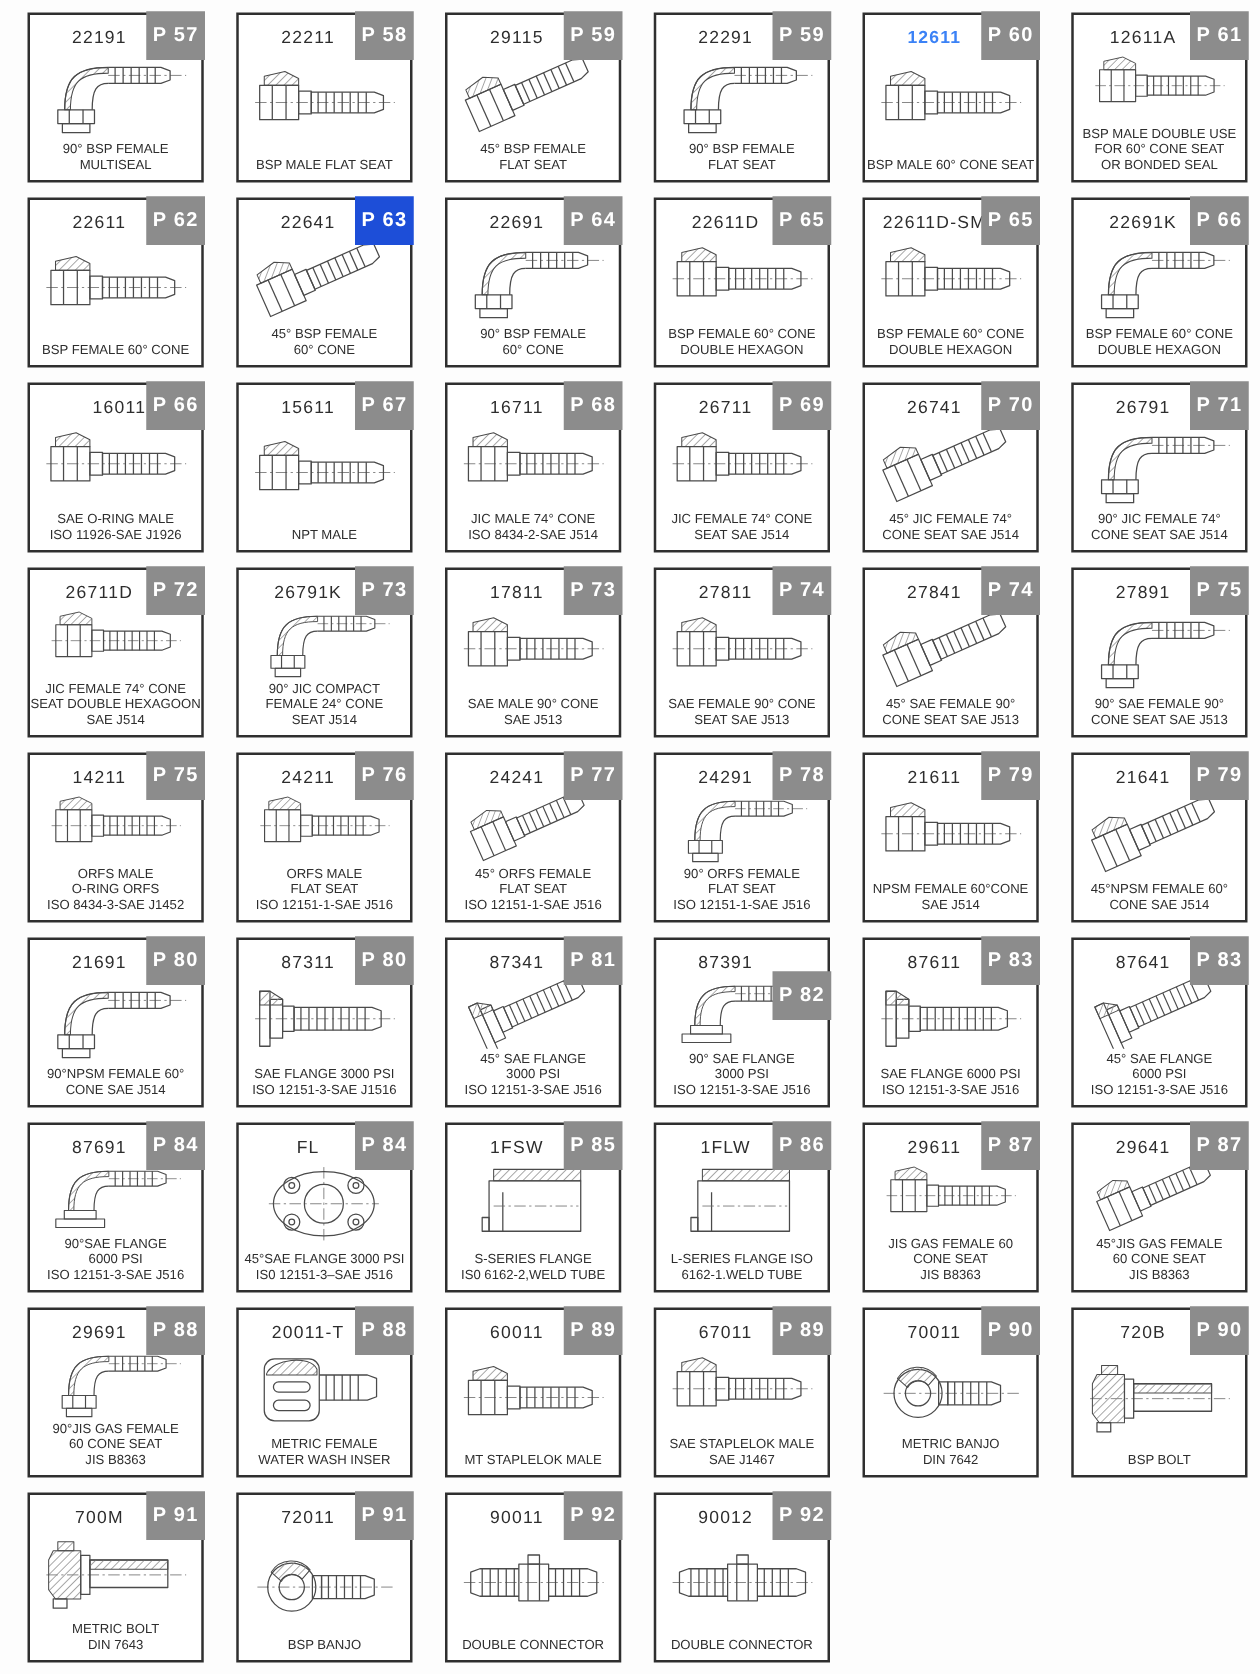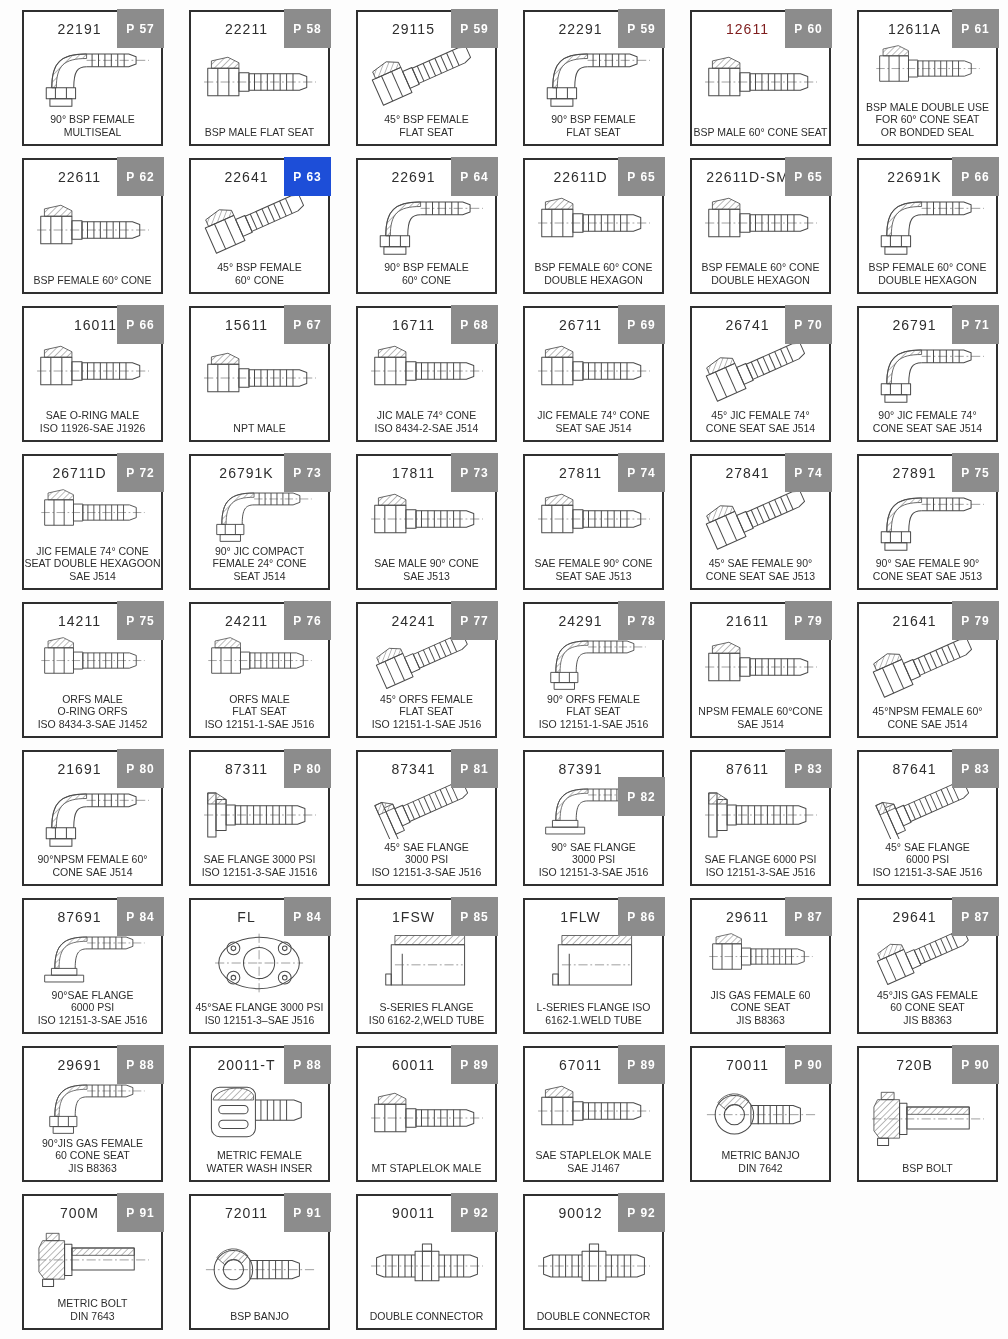--- a/index.html
+++ b/index.html
@@ -16,21 +16,21 @@
     width:141px;height:136px;
     box-sizing:border-box;
     border:2px solid #2f2f2f;
     background:#ffffff;
     display:flex;flex-direction:column;align-items:center;
   }
   .badge{
     position:absolute;top:-3px;right:-3px;
     width:47px;height:39px;
     display:flex;align-items:center;justify-content:center;
-    font-size:12px;font-weight:bold;letter-spacing:1px;
+    font-size:16px;font-weight:bold;letter-spacing:1px;
     z-index:2;
   }
   .part{
     margin-top:9px;
     width:100%;box-sizing:border-box;
     padding-left:8px;padding-right:34px;
     text-align:center;
     font-size:14px;letter-spacing:1px;
   }
   .art{
@@ -166,21 +166,21 @@
         </svg>
       </div>
     <div class="desc" style="color: rgb(45, 45, 45);">
         <div>90° BSP FEMALE</div>
         <div>FLAT SEAT</div>
       </div>
   </div>
 
   <div class="cell" style="border-color: rgb(47, 47, 47);">
     <div class="badge" style="background: rgb(140, 140, 140); color: rgb(255, 255, 255);">P 60</div>
-    <div class="part" style="color: #7f1d1d;">12611</div>
+    <div class="part" style="color: #3b82f6; font-weight: bold;">12611</div>
     <div class="art">
         <svg viewBox="0 0 130 72" preserveAspectRatio="xMidYMid meet">
           <path class="cl" d="M4 36 H126"></path>
           <polygon class="h" points="12,13 30,9 42,15 42,21 12,21"></polygon>
           <rect x="8" y="21" width="34" height="30"></rect>
           <line x1="19" y1="21" x2="19" y2="51"></line>
           <line x1="31" y1="21" x2="31" y2="51"></line>
           <rect x="42" y="26" width="11" height="20"></rect>
           <path d="M53 27 H108 L116 30 V42 L108 45 H53 Z"></path>
           <line x1="59" y1="27" x2="59" y2="45"></line>

